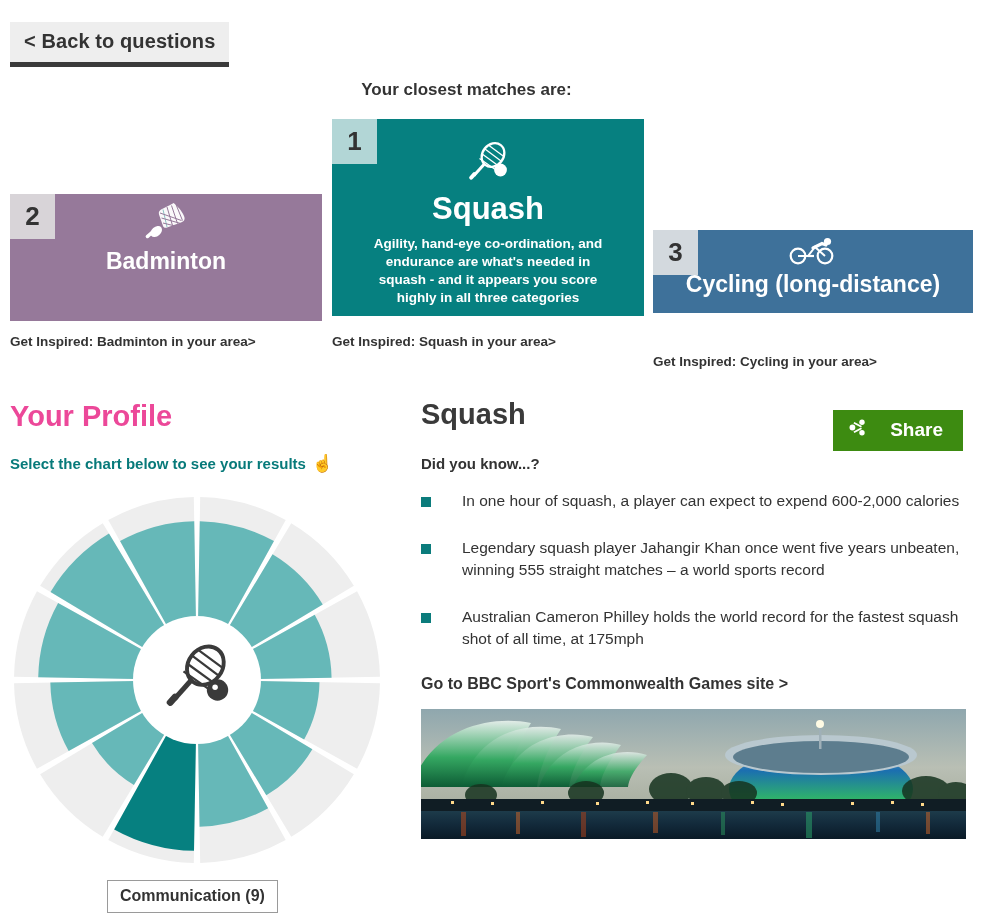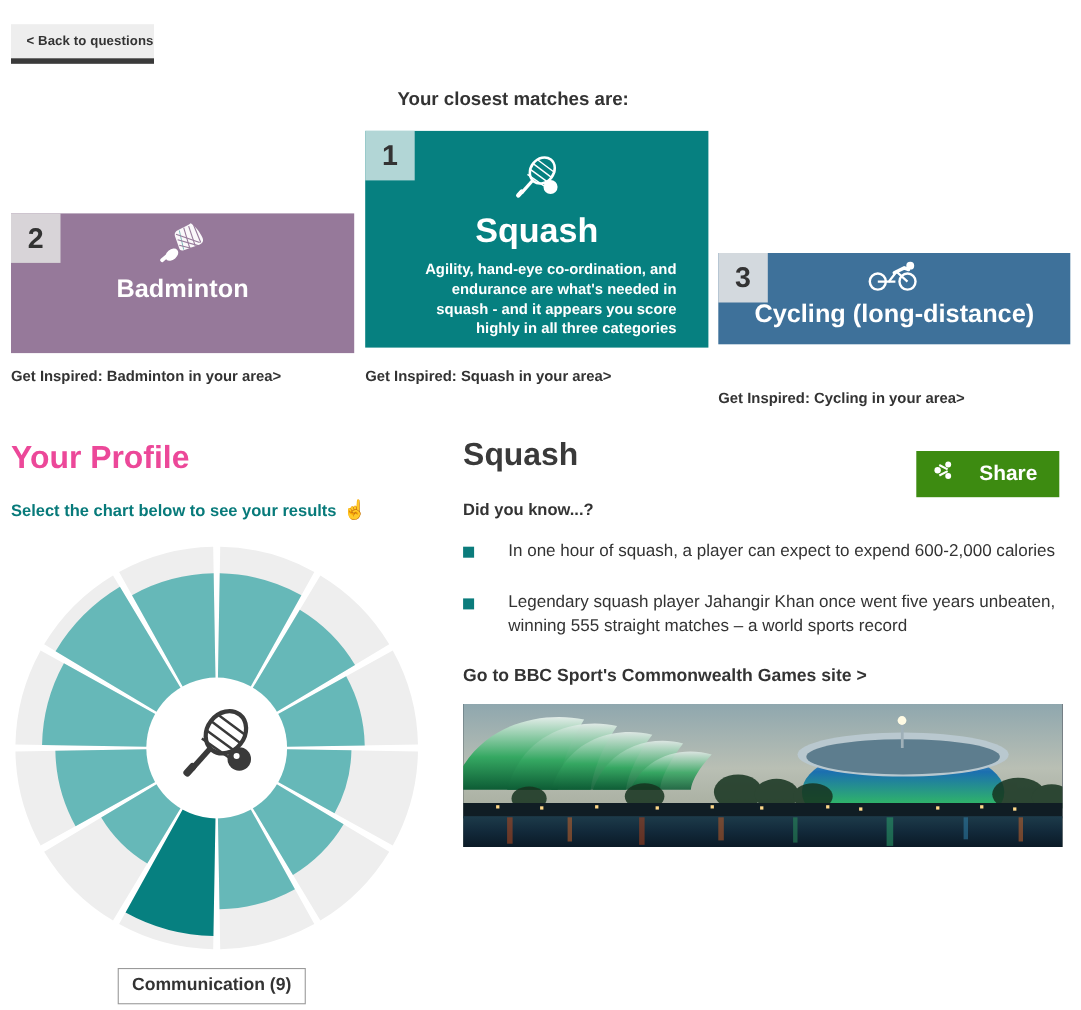--- a/index.html
+++ b/index.html
@@ -12,23 +12,23 @@
   }
   .page { position: relative; width: 983px; height: 918px; }
 
   
   .back-wrap { position: absolute; left: 10px; top: 22px; }
   .back-btn {
     display: inline-block;
     background: #eeeeee;
     border: none;
     border-bottom: 5px solid #3a3a3a;
-    padding: 8px 0 9px 14px;
+    padding: 8px 14px 9px 14px;
     font-family: "Liberation Sans", sans-serif;
-    font-size: 12px;
+    font-size: 20px;
     font-weight: bold;
     color: #333333;
     cursor: pointer;
     letter-spacing: 0.1px;
   }
 
   
   .matches-title {
     position: absolute; left: 0; top: 80px; width: 933px;
     text-align: center; font-size: 17px; font-weight: bold; color: #333333;
@@ -42,21 +42,21 @@
     color: #ffffff; text-align: center;
   }
   .rank-badge {
     position: absolute; left: 0; top: 0;
     width: 45px; height: 45px;
     display: flex; align-items: center; justify-content: center;
     font-size: 26px; font-weight: bold; color: #333333;
   }
   .card-icon { display: block; margin: 0 auto; }
   .card-name { font-weight: bold; line-height: 1.15; }
-  .card-desc { font-size: 13.5px; font-weight: bold; line-height: 1.35; padding: 0 29px; margin-top: 8px; text-align: right; }
+  .card-desc { font-size: 13.5px; font-weight: bold; line-height: 1.35; padding: 0 29px; margin-top: 8px; }
   .card-link {
     position: absolute; left: 0;
     font-size: 13.5px; font-weight: bold; color: #333333; white-space: nowrap;
   }
 
   
   #col-badminton { left: 10px; width: 312px; }
   #col-badminton .card { top: 75px; height: 127px; background: #96799a; }
   #col-badminton .rank-badge { background: #d8d4d8; }
   #col-badminton .card-name { font-size: 23px; margin-top: 2px; }
@@ -295,20 +295,24 @@
 
     <ul class="facts">
       <li>
         <span class="fact-bullet"></span>
         <span class="fact-text">In one hour of squash, a player can expect to expend 600-2,000 calories</span>
       </li>
       <li>
         <span class="fact-bullet"></span>
         <span class="fact-text">Legendary squash player Jahangir Khan once went five years unbeaten, winning 555 straight matches – a world sports record</span>
       </li>
+      <li>
+        <span class="fact-bullet"></span>
+        <span class="fact-text">Australian Cameron Philley holds the world record for the fastest squash shot of all time, at 175mph</span>
+      </li>
     </ul>
 
     <a class="bbc-link" href="#">Go to BBC Sport's Commonwealth Games site &gt;</a>
 
     <div class="venue-photo">
       <svg width="545" height="130" viewBox="0 0 545 130">
         <defs>
           <linearGradient id="sky" x1="0" y1="0" x2="0" y2="1">
             <stop offset="0" stop-color="#8fa7ae"></stop>
             <stop offset="0.45" stop-color="#b9bfb4"></stop>

